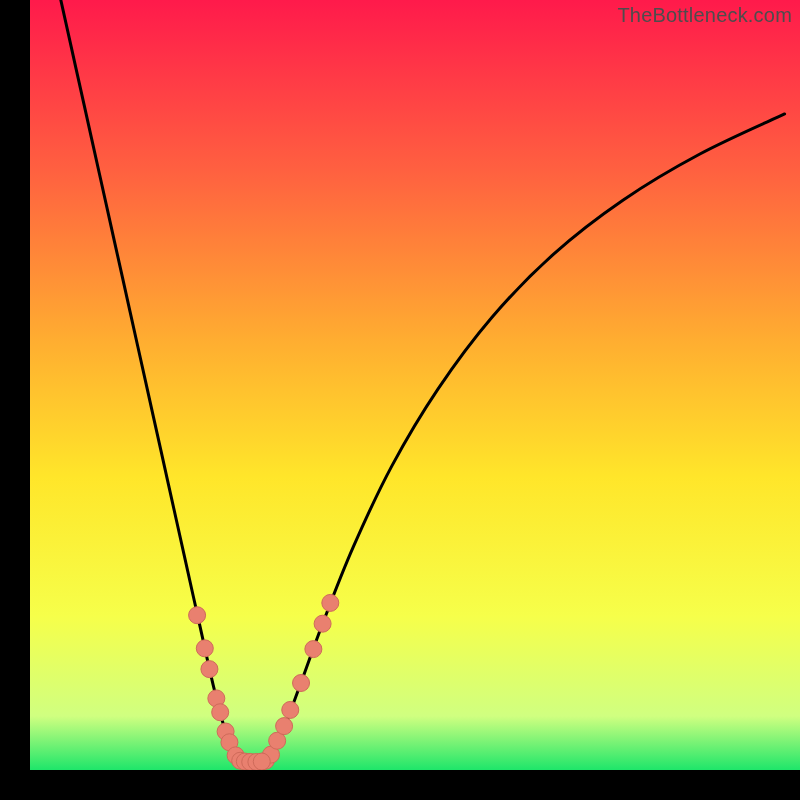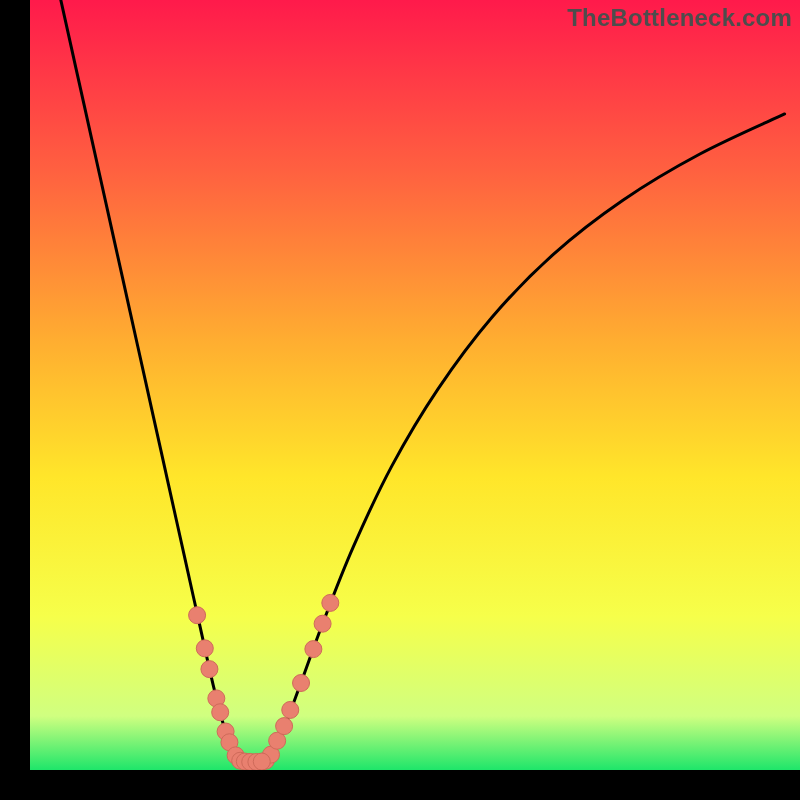--- a/index.html
+++ b/index.html
@@ -31,22 +31,22 @@
     left: 0;
     top: 0;
     width: 770px;
     height: 770px;
   }
   .watermark {
     position: absolute;
     top: 4px;
     right: 8px;
     color: #4d4d4d;
-    font-size: 24px;
-    font-weight: 700;
+    font-size: 20px;
+    font-weight: 400;
     letter-spacing: 0.2px;
     user-select: none;
   }
   svg { display: block; }
 </style>
 </head>
 <body>
 
 <div class="frame">
   <svg class="gradient" viewBox="0 0 770 770" preserveAspectRatio="none">

